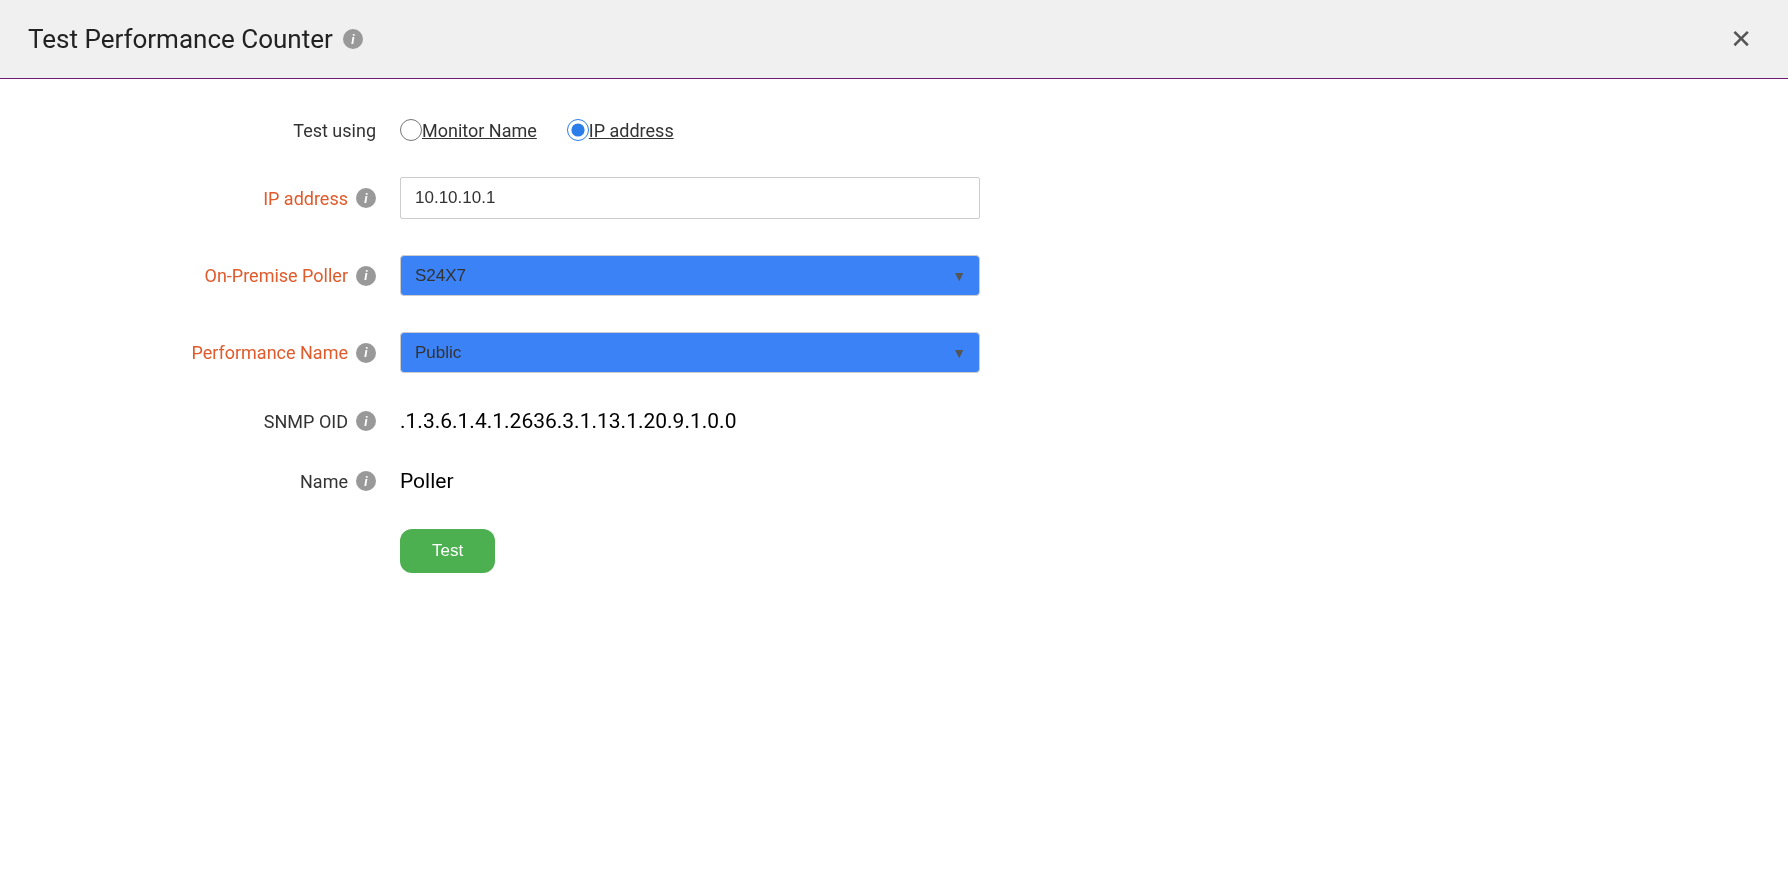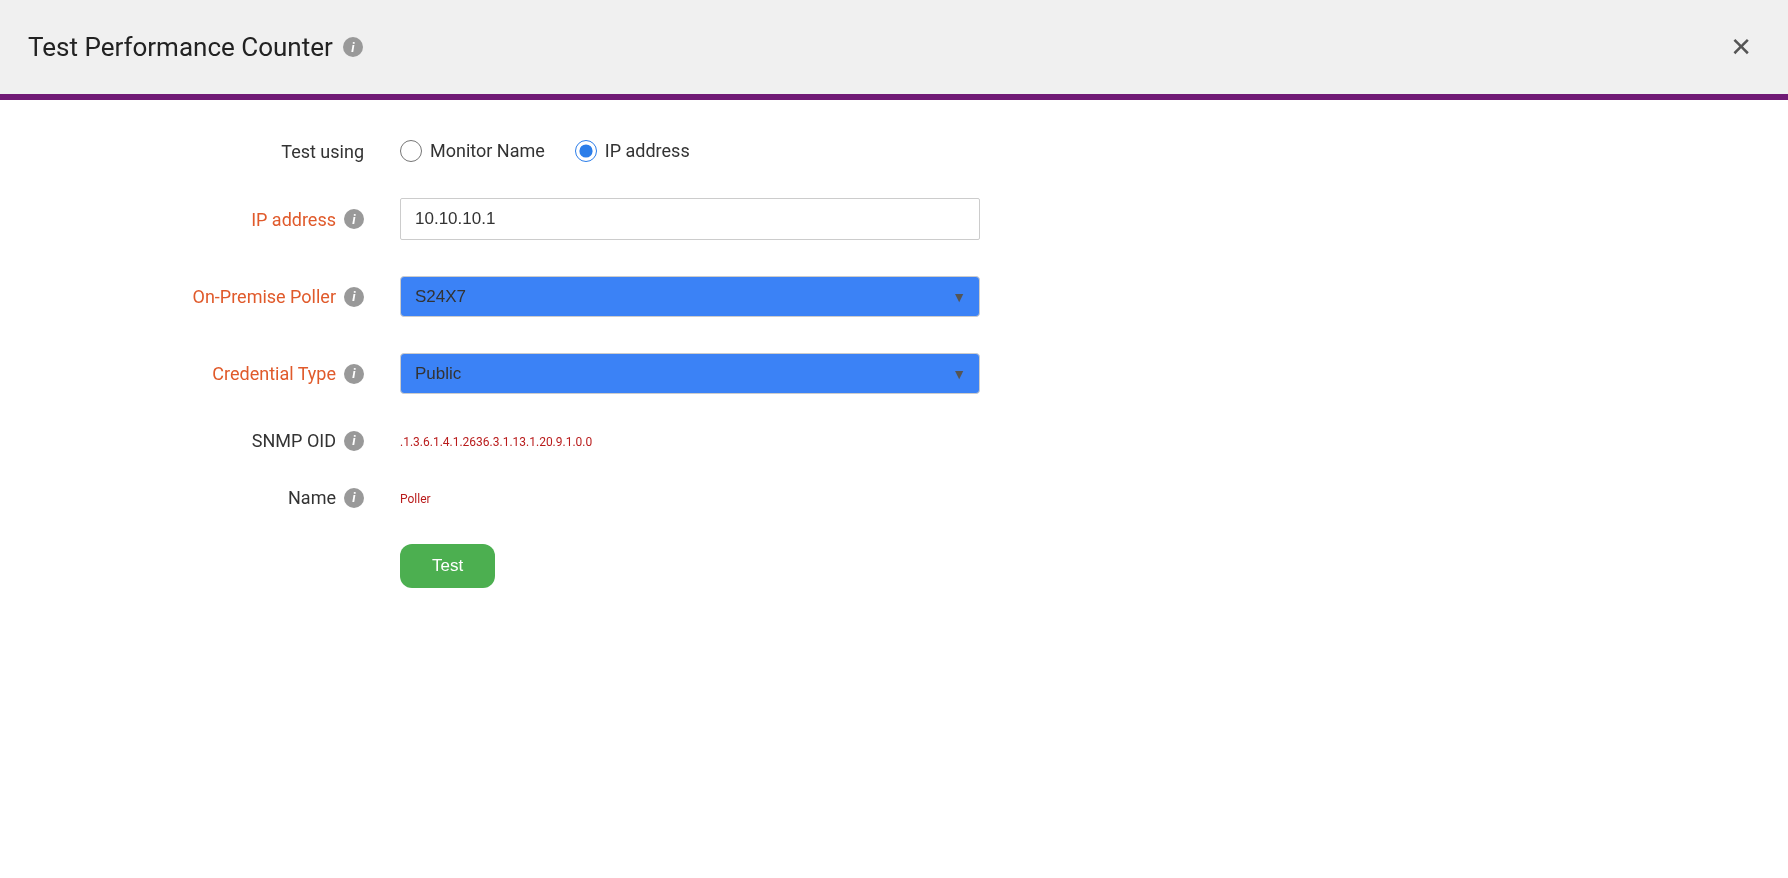--- a/index.html
+++ b/index.html
@@ -21,25 +21,25 @@
       background: #ffffff;
       width: 1788px;
       min-height: 878px;
       position: relative;
       display: flex;
       flex-direction: column;
     }
 
     .dialog-header {
       background: #f0f0f0;
-      padding: 30px 28px;
+      padding: 22px 28px;
       display: flex;
       align-items: center;
       justify-content: space-between;
-      border-bottom: 6px solid #701a75;
+      border-bottom: 1px solid #701a75;
     }
 
     .dialog-title-row {
       display: flex;
       align-items: center;
       gap: 10px;
     }
 
     .dialog-title {
       font-size: 26px;
@@ -84,21 +84,21 @@
 
     .form-row {
       display: flex;
       align-items: center;
       margin-bottom: 36px;
     }
 
     .form-label {
       width: 340px;
       text-align: right;
-      padding-right: 36px;
+      padding-right: 24px;
       display: flex;
       align-items: center;
       justify-content: flex-end;
       gap: 8px;
       font-size: 18px;
       color: #333;
     }
 
     .form-label.required {
       color: #e05a2b;
@@ -110,24 +110,26 @@
     }
 
     .radio-group {
       display: flex;
       align-items: center;
       gap: 30px;
     }
 
     .radio-option {
       display: flex;
-      gap: 8px;
+      align-items: center;
+      gap: 0;
       cursor: pointer;
       font-size: 18px;
       color: #333;
+      text-decoration: underline;
     }
 
     .radio-input {
       width: 22px;
       height: 22px;
       accent-color: #2b7de9;
       cursor: pointer;
     }
 
     .text-input {
@@ -162,22 +164,22 @@
       position: absolute;
       right: 14px;
       top: 50%;
       transform: translateY(-50%);
       pointer-events: none;
       color: #555;
       font-size: 14px;
     }
 
     .static-value {
-      font-size: 12px;
-      color: #b91c1c;
+      font-size: 21px;
+      color: #000000;
     }
 
     .test-btn {
       background: #4caf50;
       color: #fff;
       border: none;
       border-radius: 12px;
       padding: 12px 32px;
       font-size: 17px;
       cursor: pointer;
@@ -237,21 +239,21 @@
           <select class="select-input">
             <option>S24X7</option>
           </select>
           <span class="select-arrow">▼</span>
         </div>
       </div>
     </div>
 
     <div class="form-row">
       <div class="form-label required">
-        <span>Credential Type</span>
+        <span>Performance Name</span>
         <span class="info-icon">i</span>
       </div>
       <div class="form-control-area">
         <div class="select-wrapper">
           <select class="select-input">
             <option>Public</option>
           </select>
           <span class="select-arrow">▼</span>
         </div>
       </div>

